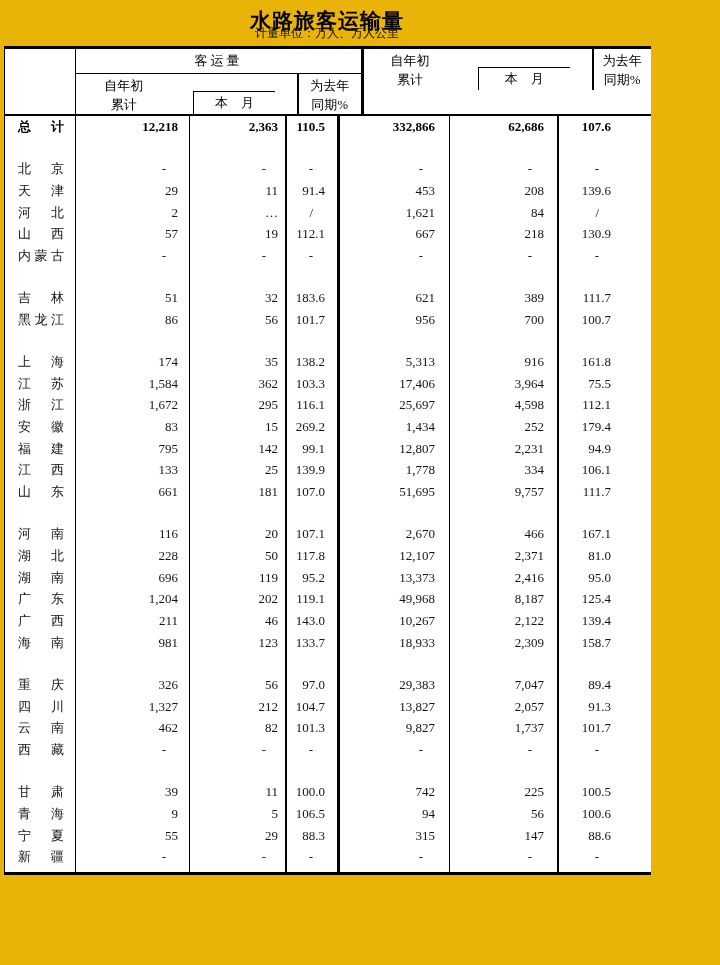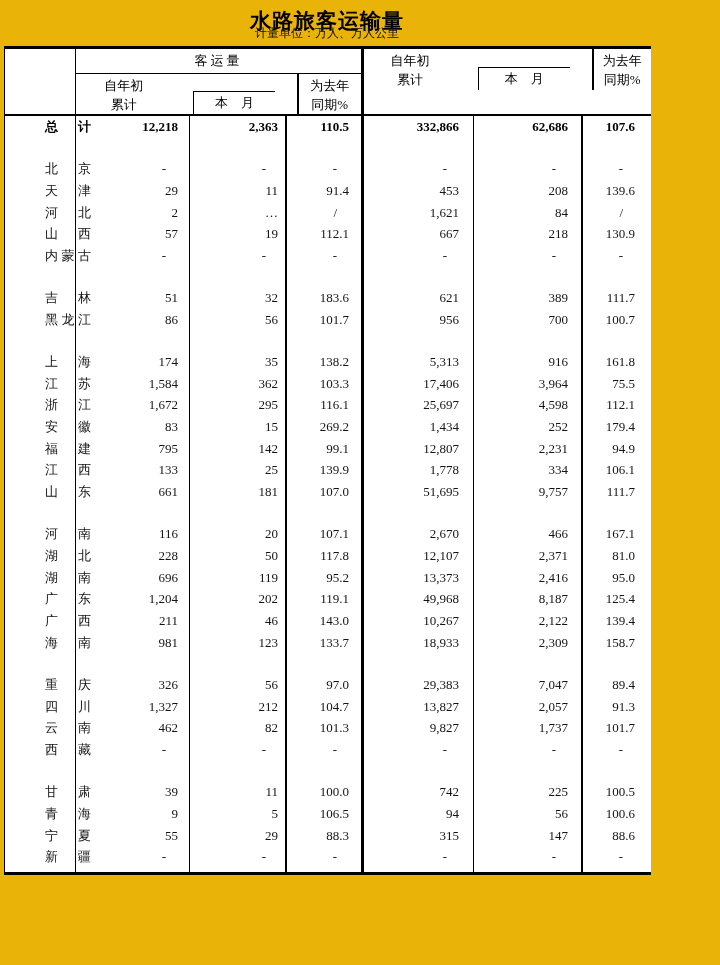--- a/index.html
+++ b/index.html
@@ -56,26 +56,26 @@
 
   
   .tbody { font-size:13px; }
   .trow { display:flex; height:21.7px; line-height:21.7px; }
   .trow.spacer { height:20.5px; }
   .trow.spacer-end { height:4px; }
   .trow.total { font-weight:bold; color:#000; }
   .c0 { width:70px; padding-left:13px; }
   .pname {
     display:inline-block; width:46px;
-    text-align:justify; text-align-last:justify;margin-left:27px;
+    text-align:justify; text-align-last:justify;
   }
   .v { text-align:right; }
   .v1 { width:114px; border-left:1px solid #000; padding-right:11px; }
   .v2 { width:96px;  border-left:1px solid #000; padding-right:7px; }
-  .v3 { width:76px;  border-left:2px solid #000; padding-right:12px; }
+  .v3 { width:52px;  border-left:2px solid #000; padding-right:12px; }
   .v4 { width:112px; border-left:3px solid #000; padding-right:14px; }
   .v5 { width:108px; border-left:1px solid #000; padding-right:13px; }
   .v6 { width:70px;  border-left:2px solid #000; padding-right:16px; }
   .v.sym::after { content:""; display:inline-block; width:12px; }
 </style>
 </head>
 <body>
 
 <div id="page">
 

